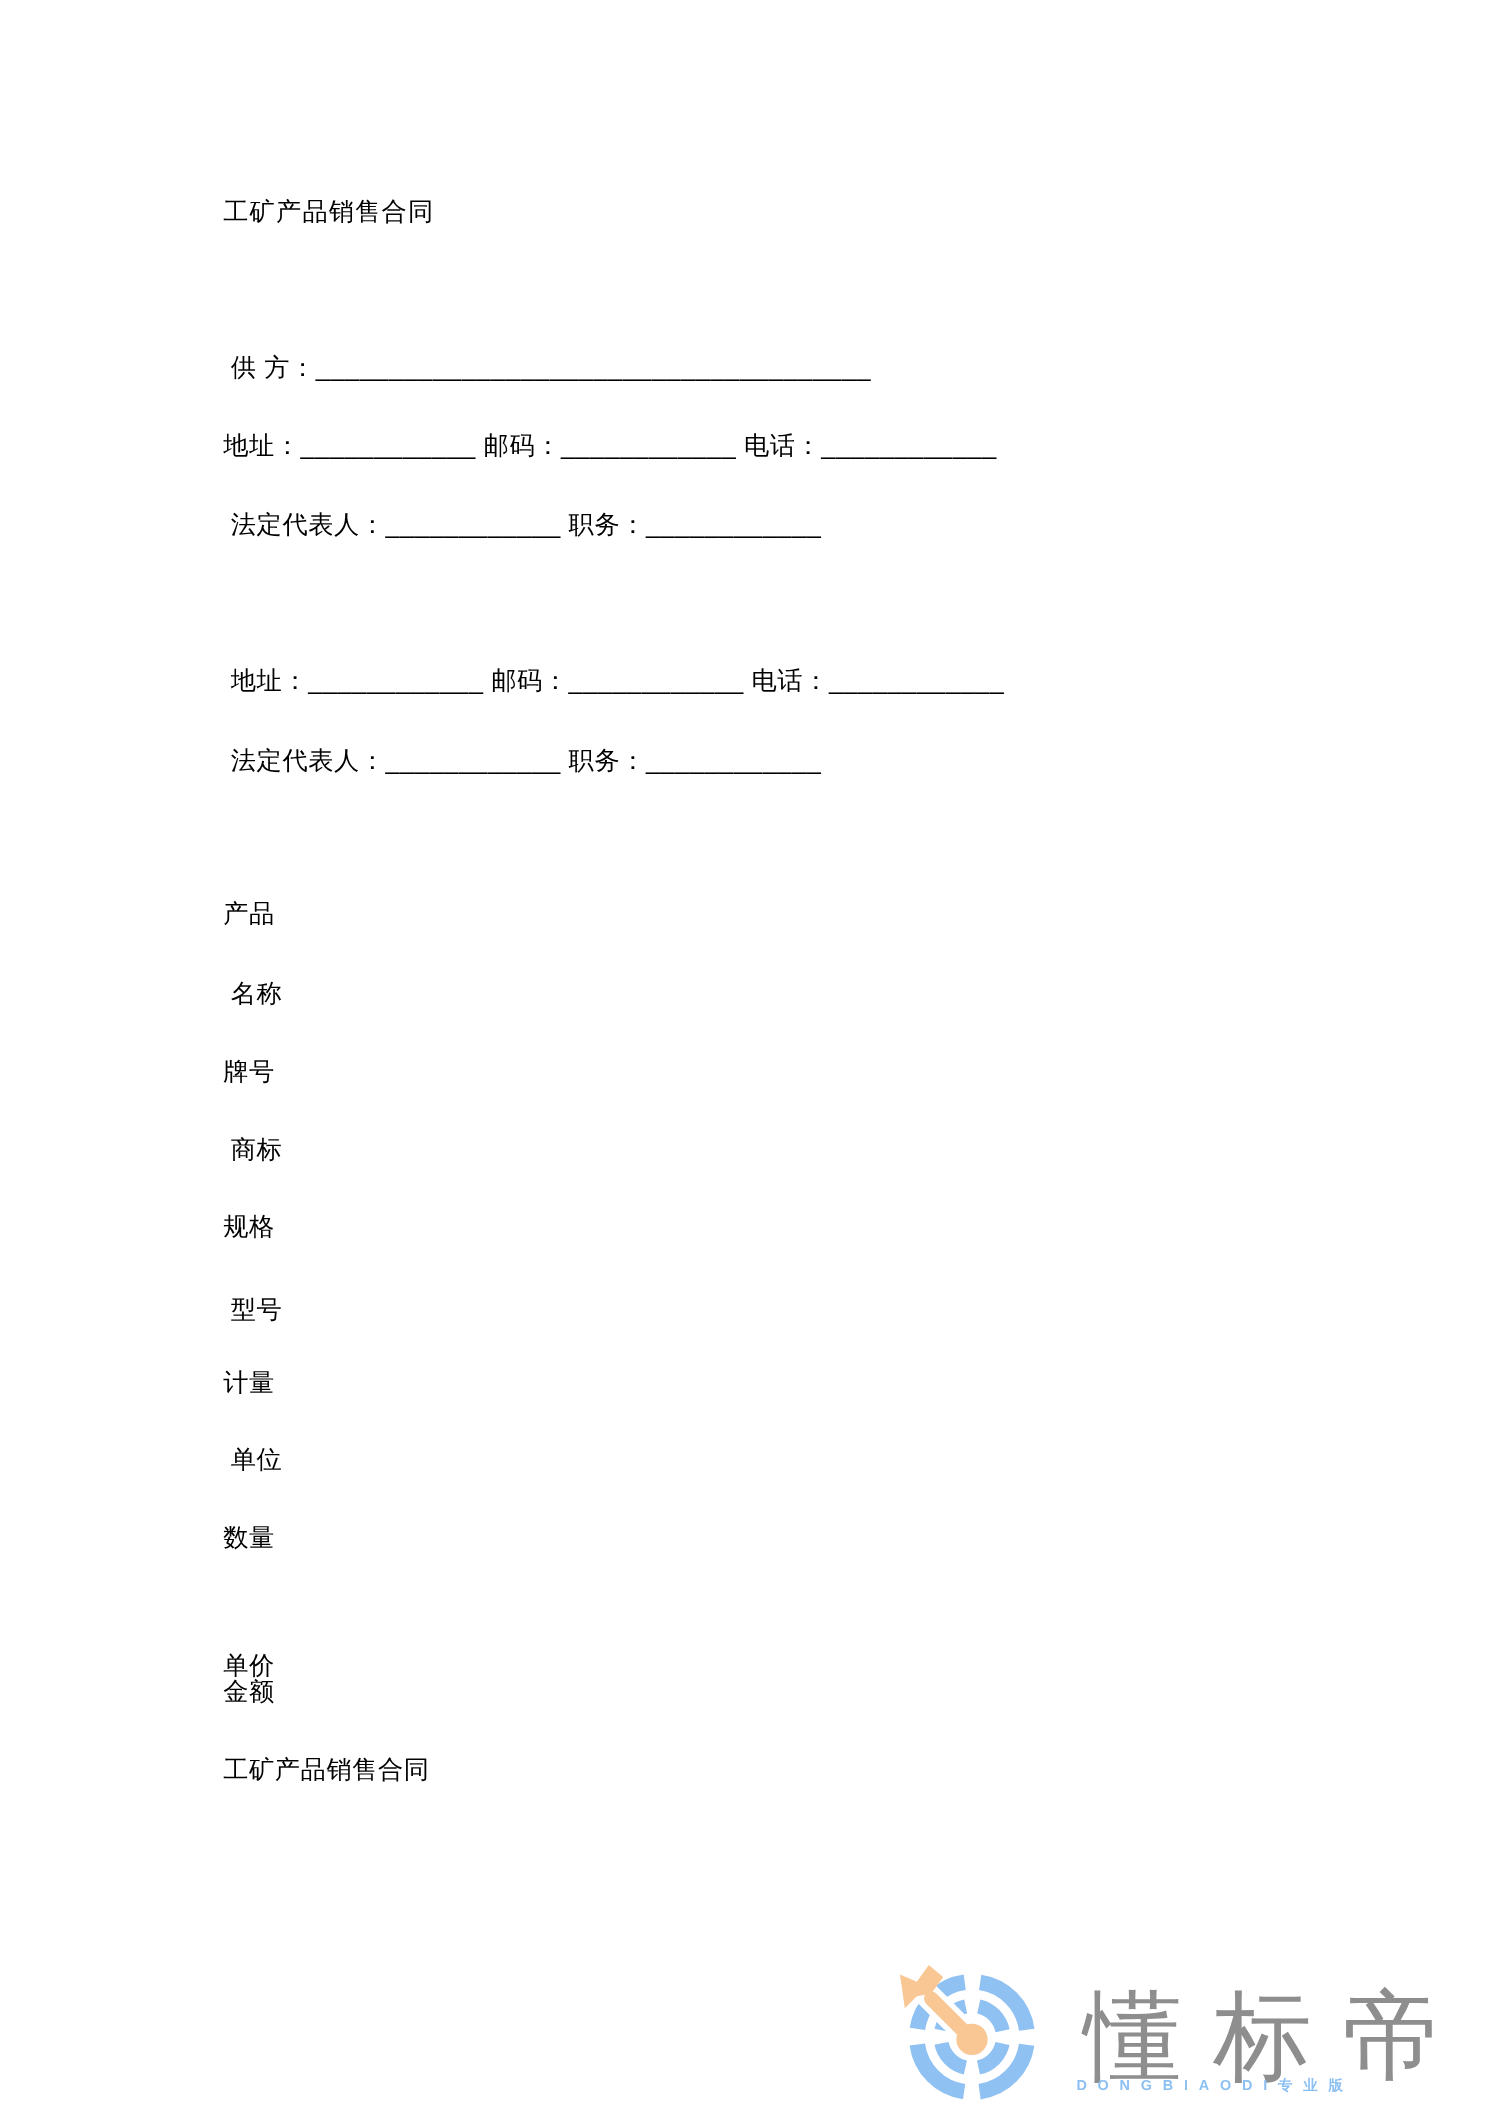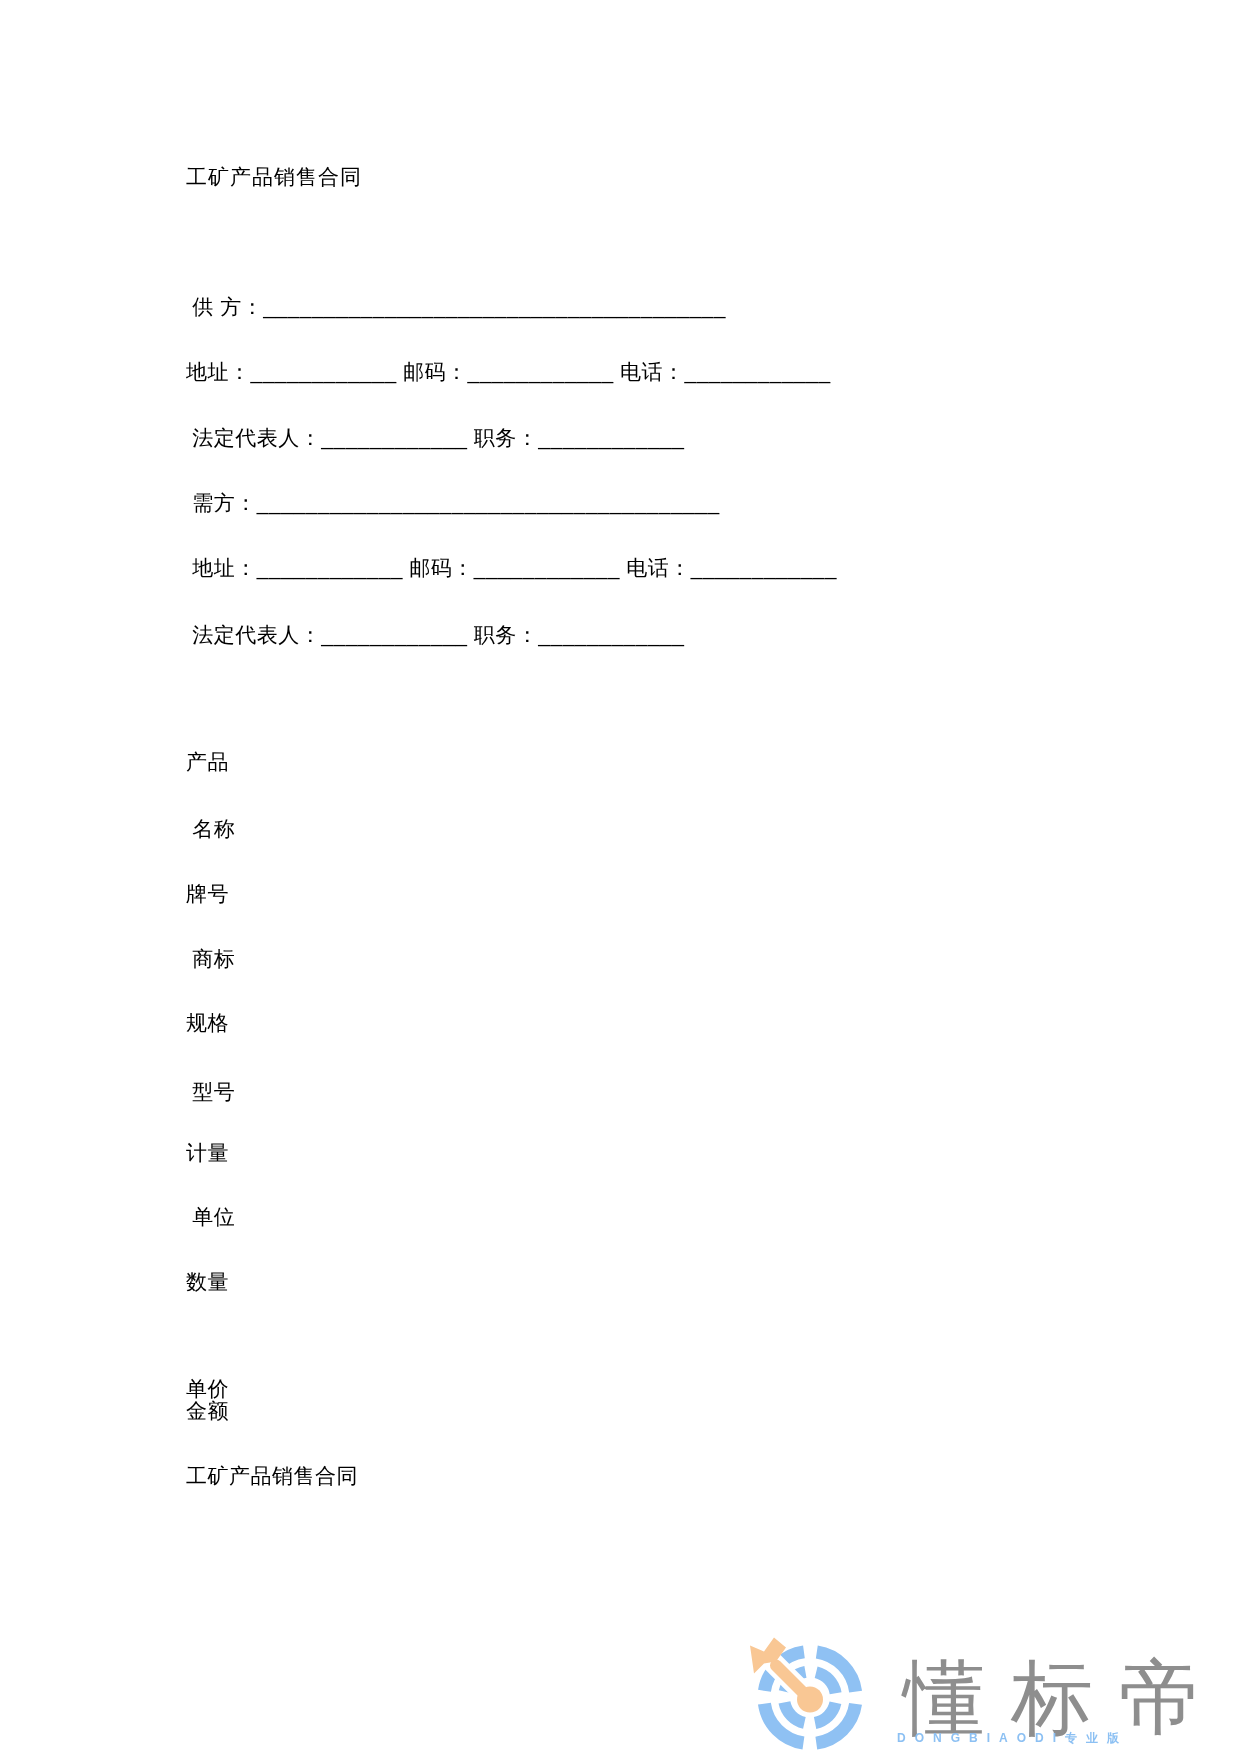--- a/index.html
+++ b/index.html
@@ -52,21 +52,20 @@
 </head>
 <body>
 
 <div class="page">
 
   <div class="line title" style="top:165px">工矿产品销售合同</div>
 
   <div class="line" style="top:295px"> 供 方：______________________________________</div>
   <div class="line" style="top:360px">地址：____________ 邮码：____________ 电话：____________</div>
   <div class="line" style="top:426px"> 法定代表人：____________ 职务：____________</div>
-  <div class="line" style="top:491px"> 需方：______________________________________</div>
   <div class="line" style="top:556px"> 地址：____________ 邮码：____________ 电话：____________</div>
   <div class="line" style="top:623px"> 法定代表人：____________ 职务：____________</div>
   <div class="line" style="top:750px">产品</div>
   <div class="line" style="top:817px"> 名称</div>
   <div class="line" style="top:882px">牌号</div>
   <div class="line" style="top:947px"> 商标</div>
   <div class="line" style="top:1011px">规格</div>
   <div class="line" style="top:1080px"> 型号</div>
   <div class="line" style="top:1141px">计量</div>
   <div class="line" style="top:1205px"> 单位</div>

